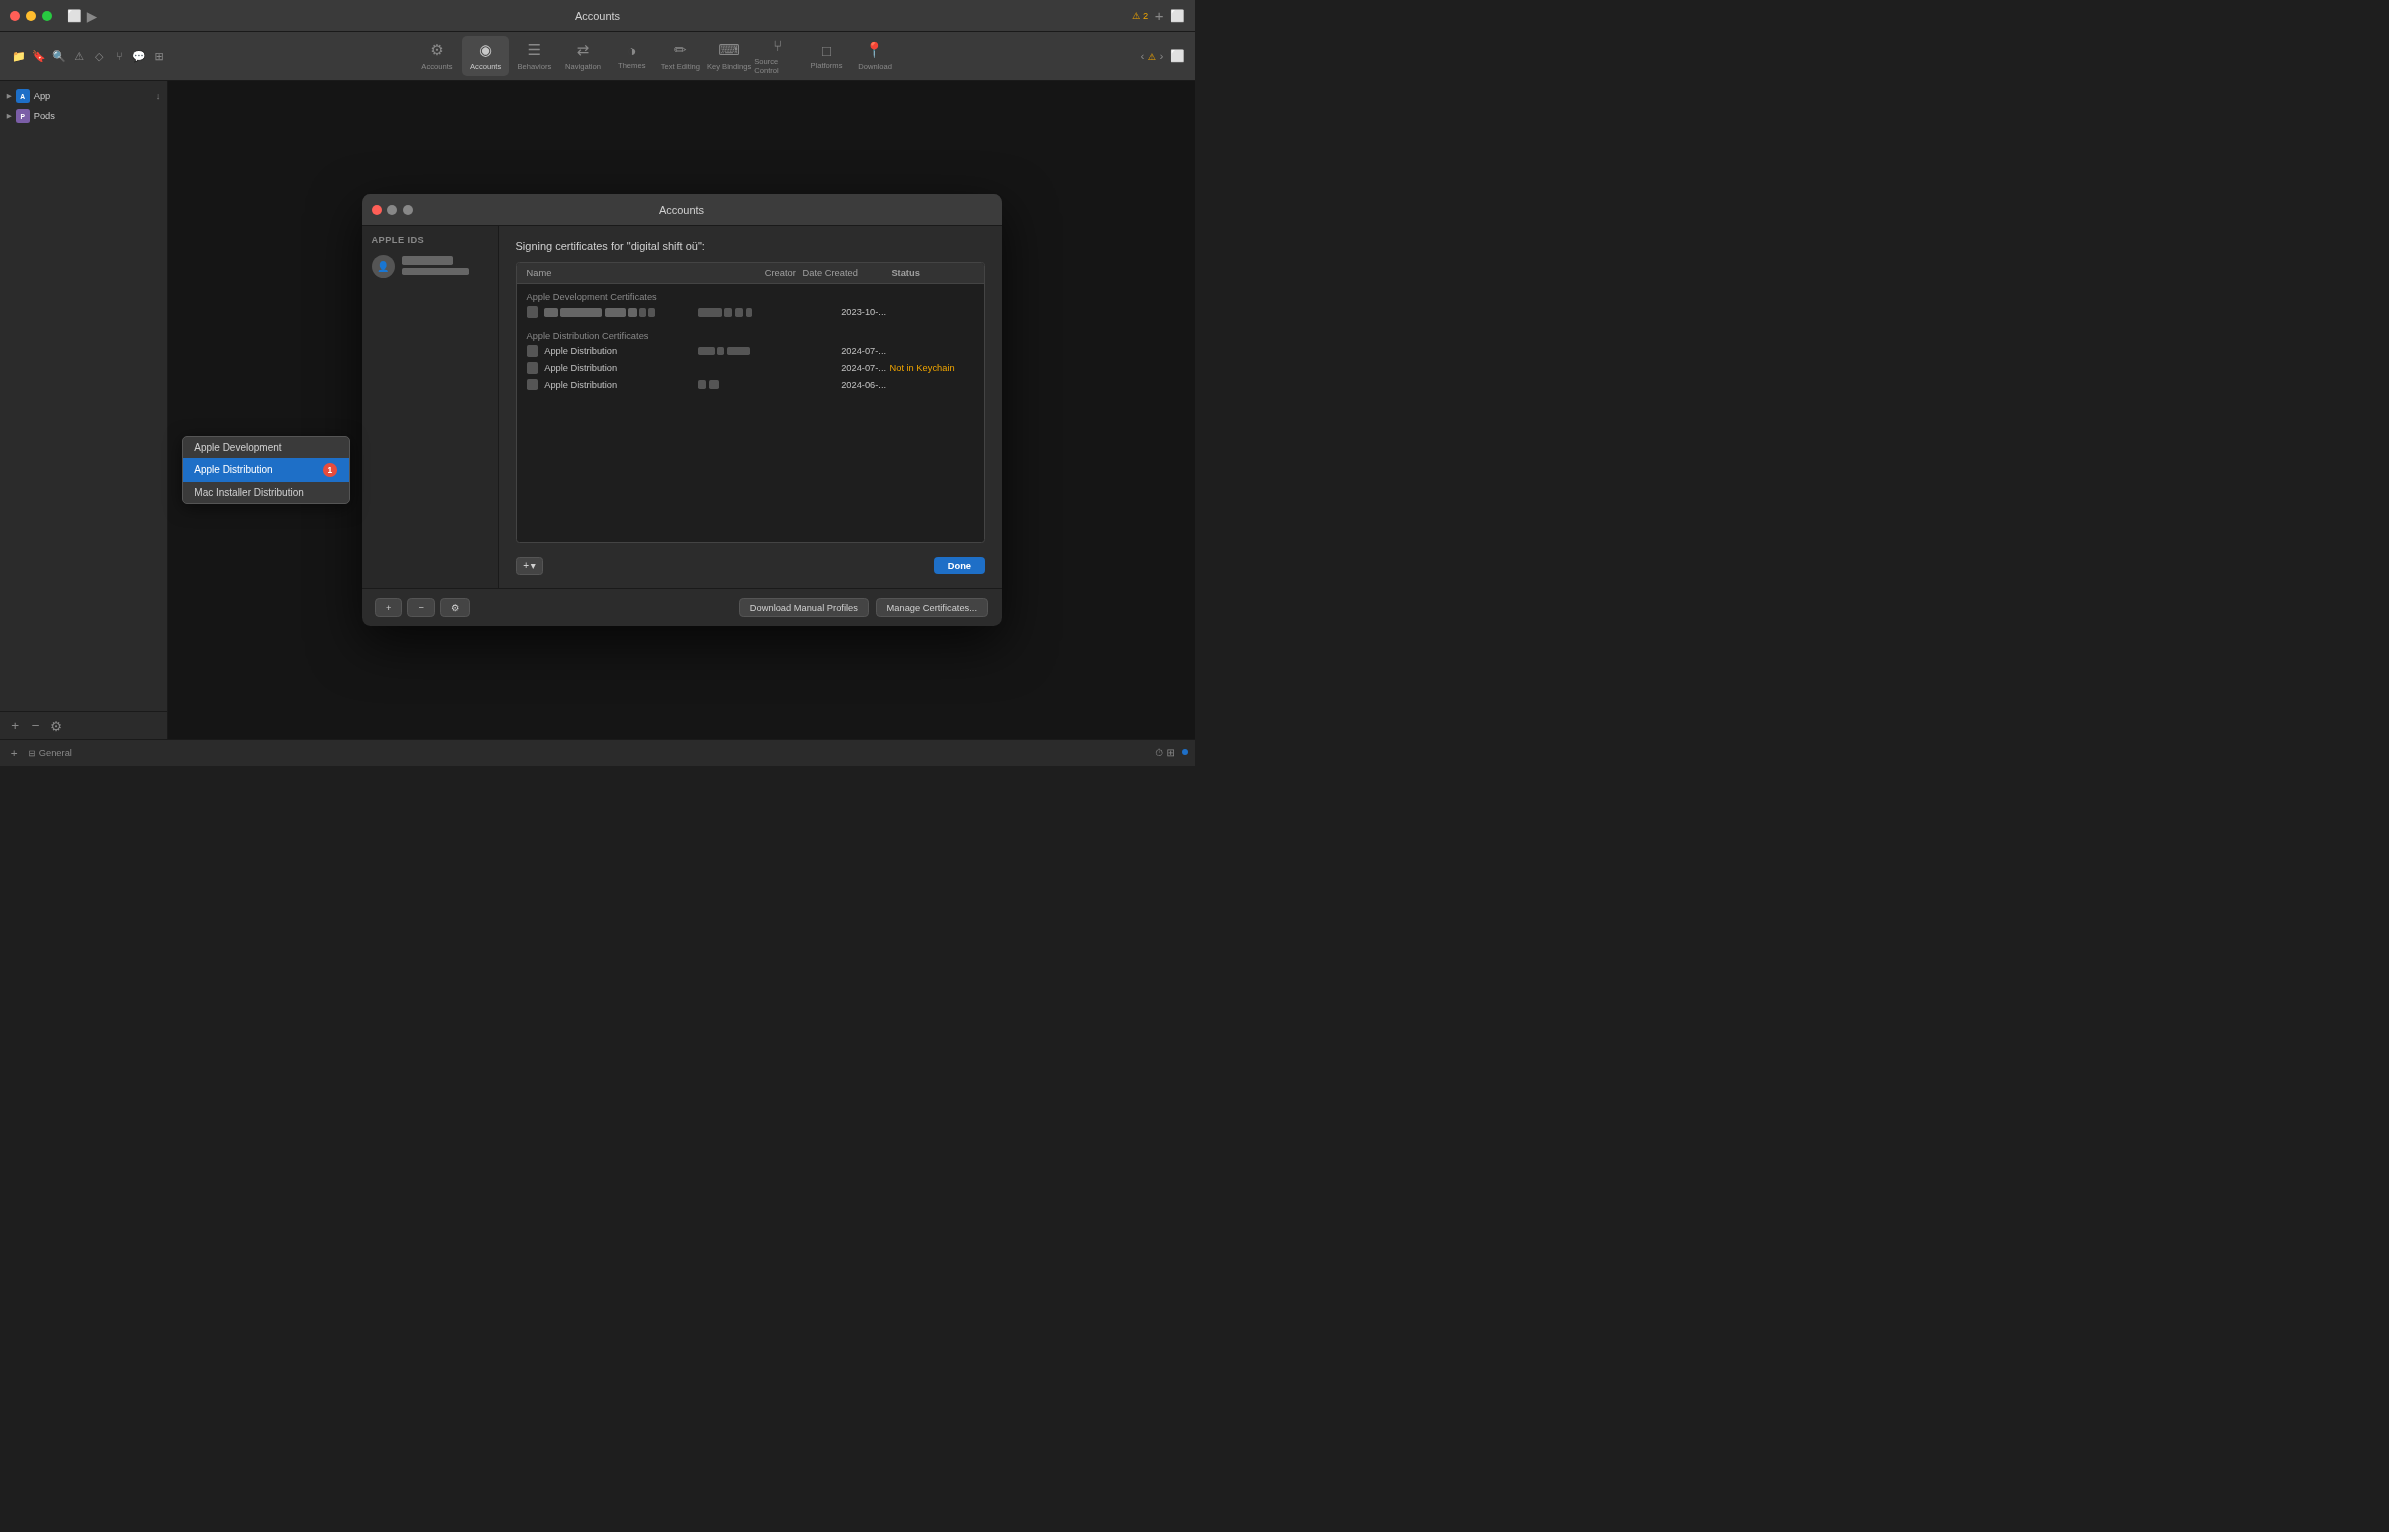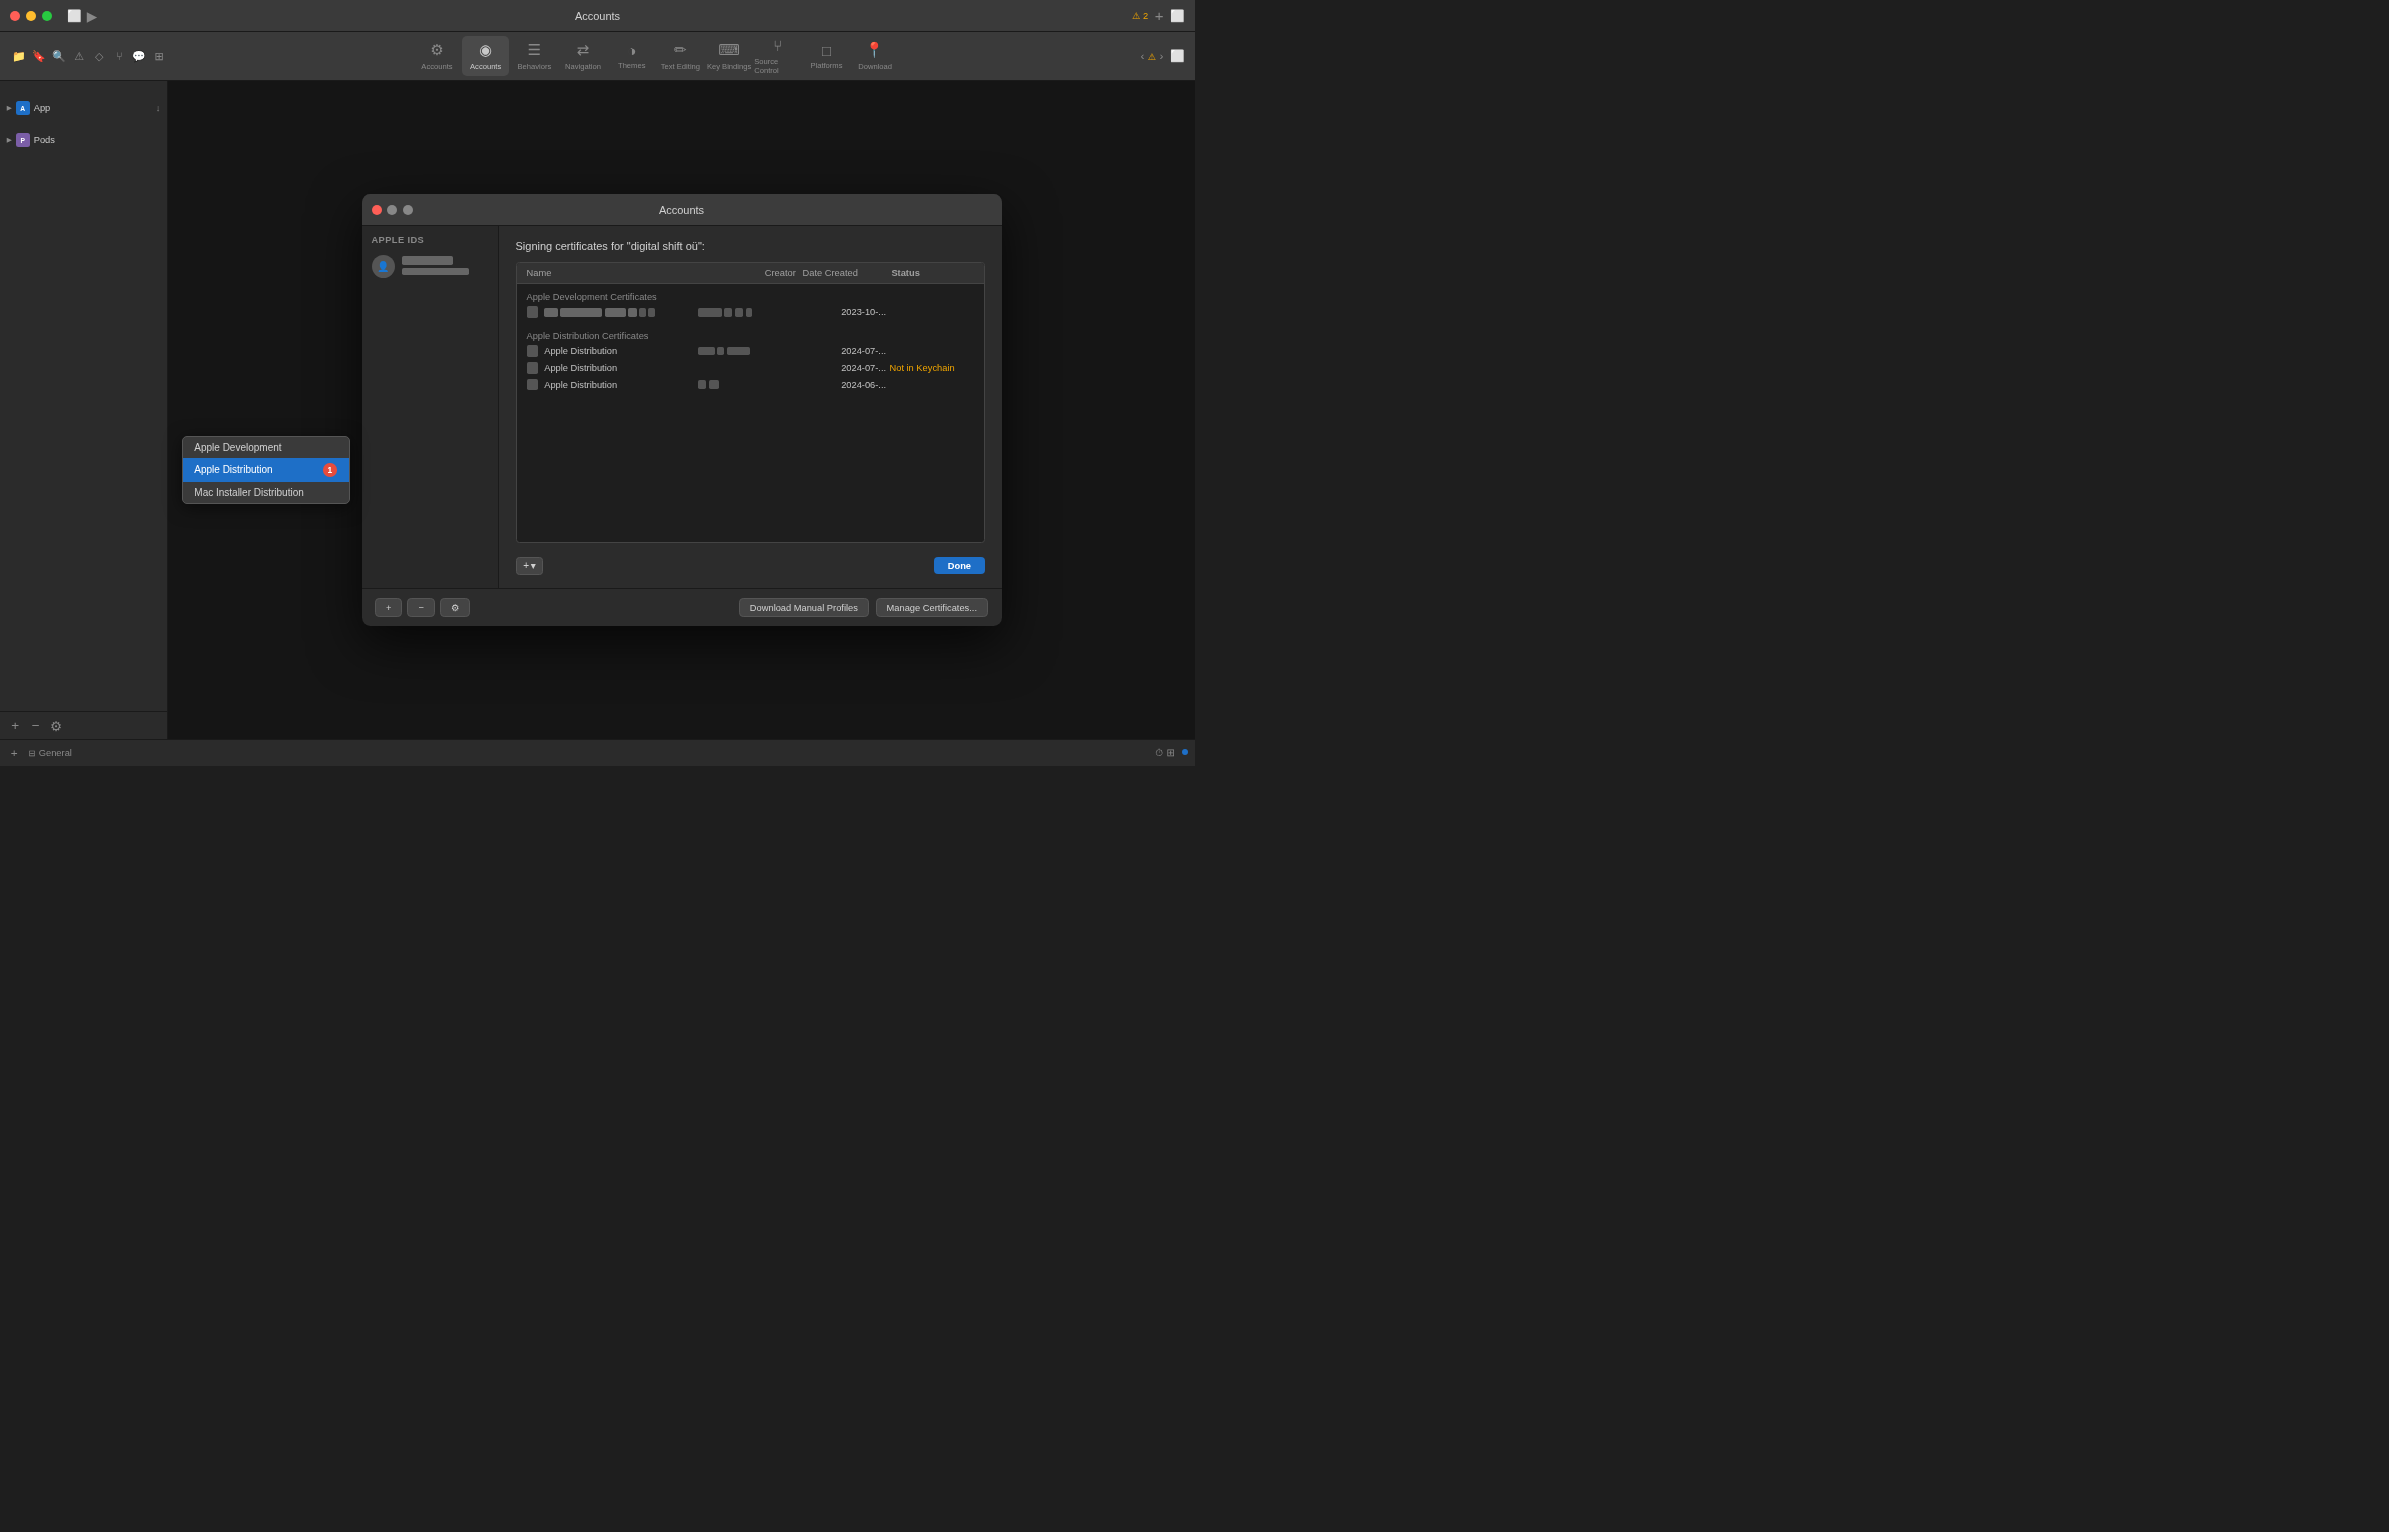--- a/index.html
+++ b/index.html
@@ -133,21 +133,20 @@
     .sidebar-section {
       padding: 5px 0;
     }
     .sidebar-group {
       display: flex;
       align-items: center;
       padding: 1.7px 6.7px;
       gap: 4.2px;
       cursor: pointer;
       height: 20px;
-      margin-top: 12px;
     }
     .chevron-icon { font-size: 6.7px; color: #888; }
     .sidebar-group-icon {
       width: 13.5px;
       height: 13.5px;
       border-radius: 2.5px;
       display: flex;
       align-items: center;
       justify-content: center;
       font-size: 8.4px;

